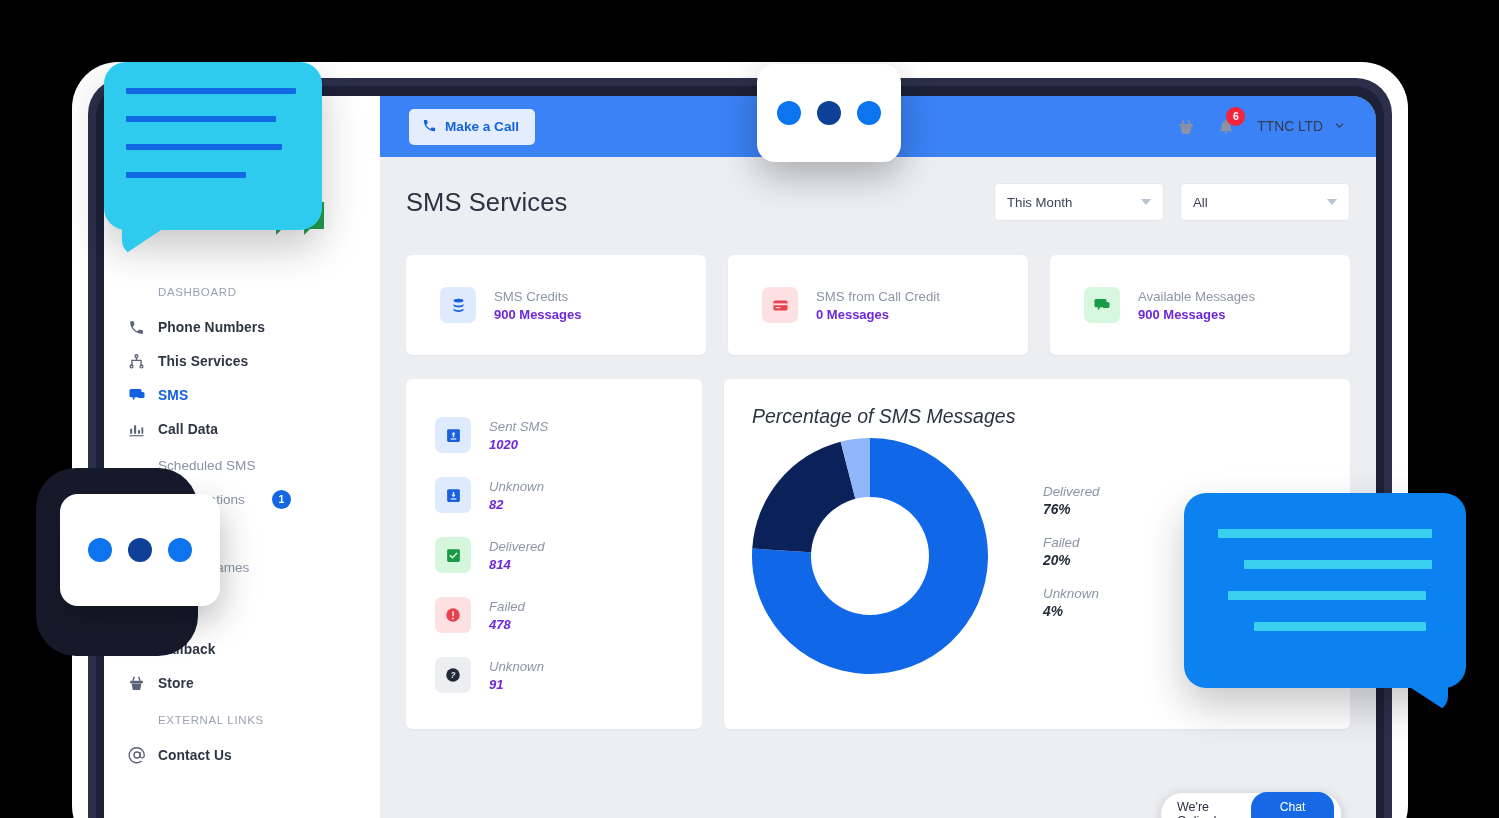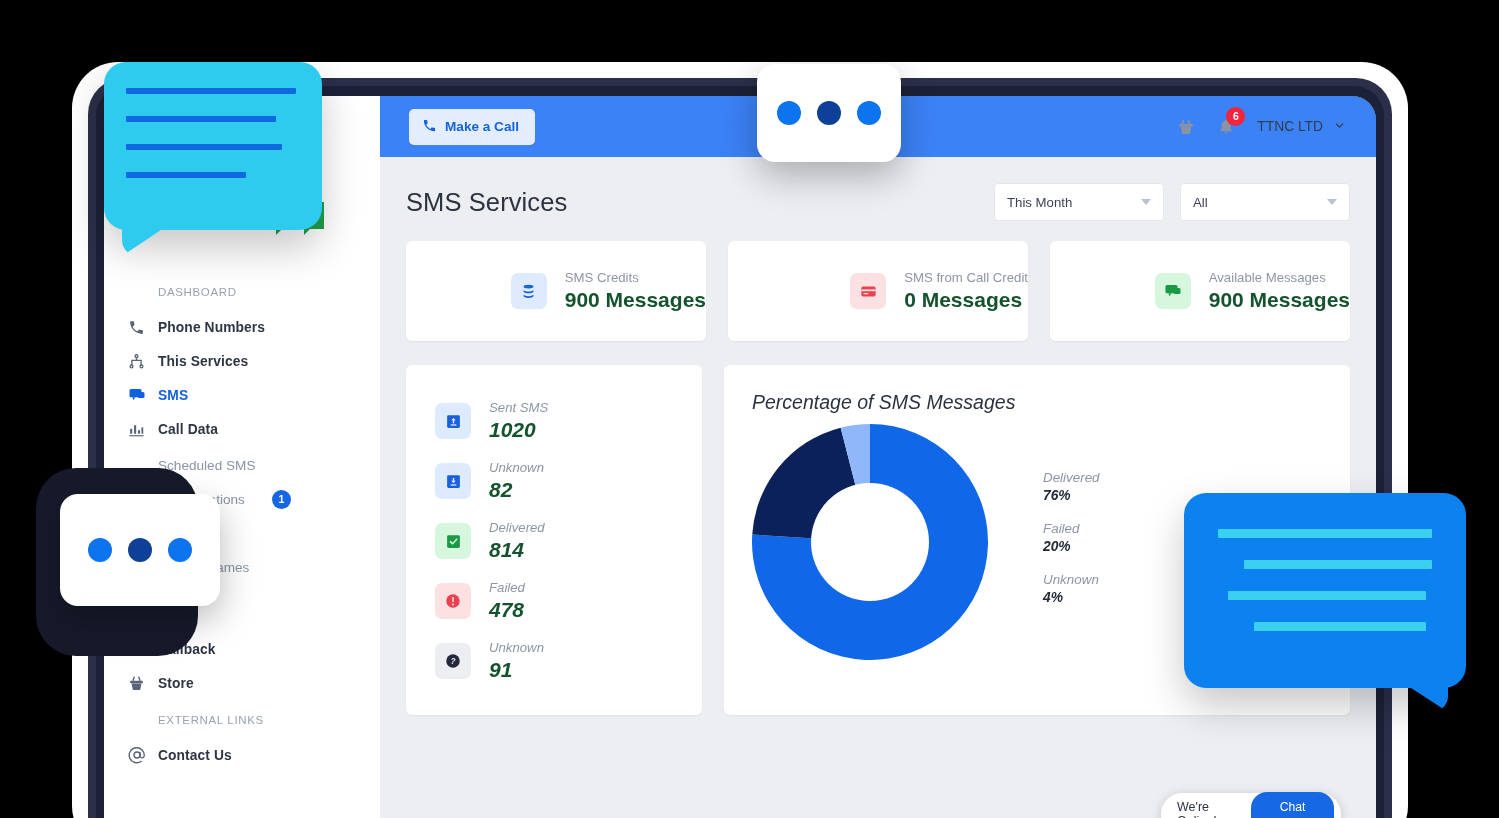--- a/index.html
+++ b/index.html
@@ -191,21 +191,21 @@
   .main {
     position: absolute;
     left: 276px; top: 61px; right: 0; bottom: 0;
     background: #eceef2;
     padding: 0 26px;
     overflow: hidden;
   }
   .page-head {
     display: flex; align-items: center;
     padding-top: 26px;
-    margin-bottom: 20px;
+    margin-bottom: 34px;
     gap: 48px;
   }
   .page-title {
     font-size: 25.5px;
     color: #2b3240;
     font-weight: 400;
     letter-spacing: .1px;
   }
   .filters { margin-left: auto; display: flex; gap: 16px; }
   .select {
@@ -231,35 +231,34 @@
 
   .cards-row { display: flex; gap: 22px; margin-bottom: 24px; }
   .stat-card {
     flex: 1;
     background: #fff;
     border-radius: 6px;
     height: 100px;
     display: flex; align-items: center;
     padding-left: 34px;
     box-shadow: 0 1px 2px rgba(20,30,60,.05);
-    justify-content: flex-end;
   }
   .tile {
     width: 36px; height: 36px;
     border-radius: 7px;
     display: flex; align-items: center; justify-content: center;
     flex: 0 0 36px;
   }
   .tile.blue { background: #deeafd; color: #1860dc; }
   .tile.red  { background: #fde0e2; color: #e8414f; }
   .tile.green{ background: #d6f7dd; color: #199a44; }
   .tile.grey { background: #eceef1; color: #23293a; }
   .stat-text { margin-left: 18px; }
   .stat-label { font-size: 13.2px; color: #8d95a6; margin-bottom: 3px; }
-  .stat-value { font-size: 21px; font-weight: 700; color: #14532d; }
+  .stat-value { font-size: 13px; font-weight: 700; color: #6d28d9; }
 
   .lower-row { display: flex; gap: 22px; font-style: italic; }
   .list-card {
     width: 296px;
     background: #fff;
     border-radius: 6px;
     padding: 26px 0 24px 0;
     box-shadow: 0 1px 2px rgba(20,30,60,.05);
   }
   .list-item {

